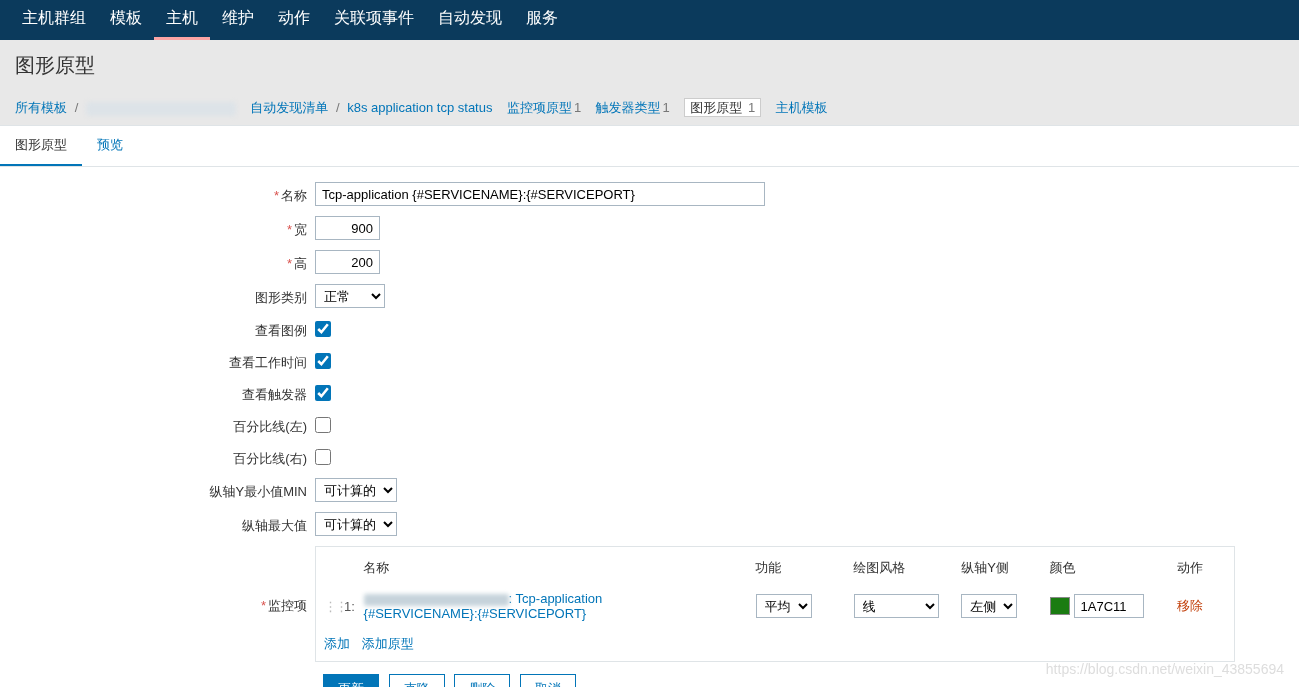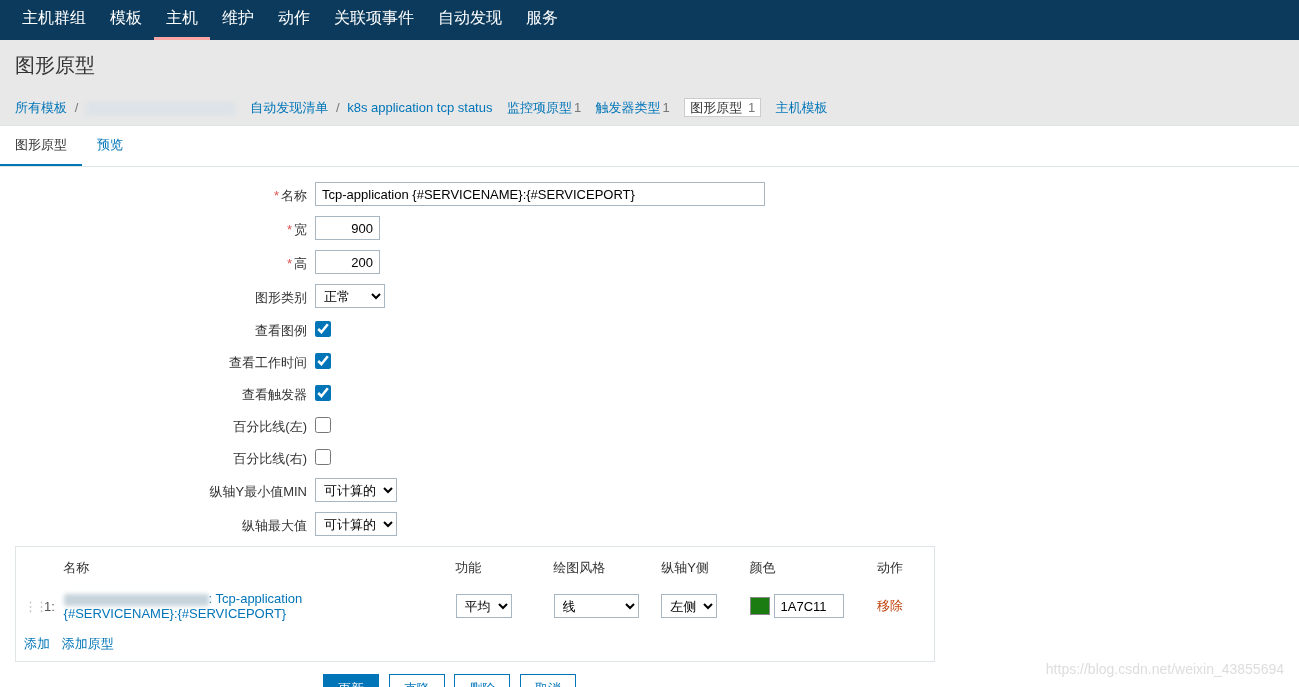--- a/index.html
+++ b/index.html
@@ -140,20 +140,21 @@
       <div class="form-label">纵轴Y最小值MIN</div>
       <div class="form-field"><select class="sel"><option>可计算的</option></select></div>
     </div>
 
     <div class="form-row">
       <div class="form-label">纵轴最大值</div>
       <div class="form-field"><select class="sel"><option>可计算的</option></select></div>
     </div>
 
     <div class="form-row">
+      <div class="form-label"><span class="req">*</span><span>监控项</span></div>
       <div class="form-field">
         <div class="items-table">
           <div class="items-header">
             <div class="col-drag"></div>
             <div class="col-num"></div>
             <div class="col-name">名称</div>
             <div class="col-func">功能</div>
             <div class="col-style">绘图风格</div>
             <div class="col-yaxis">纵轴Y侧</div>
             <div class="col-color">颜色</div>

